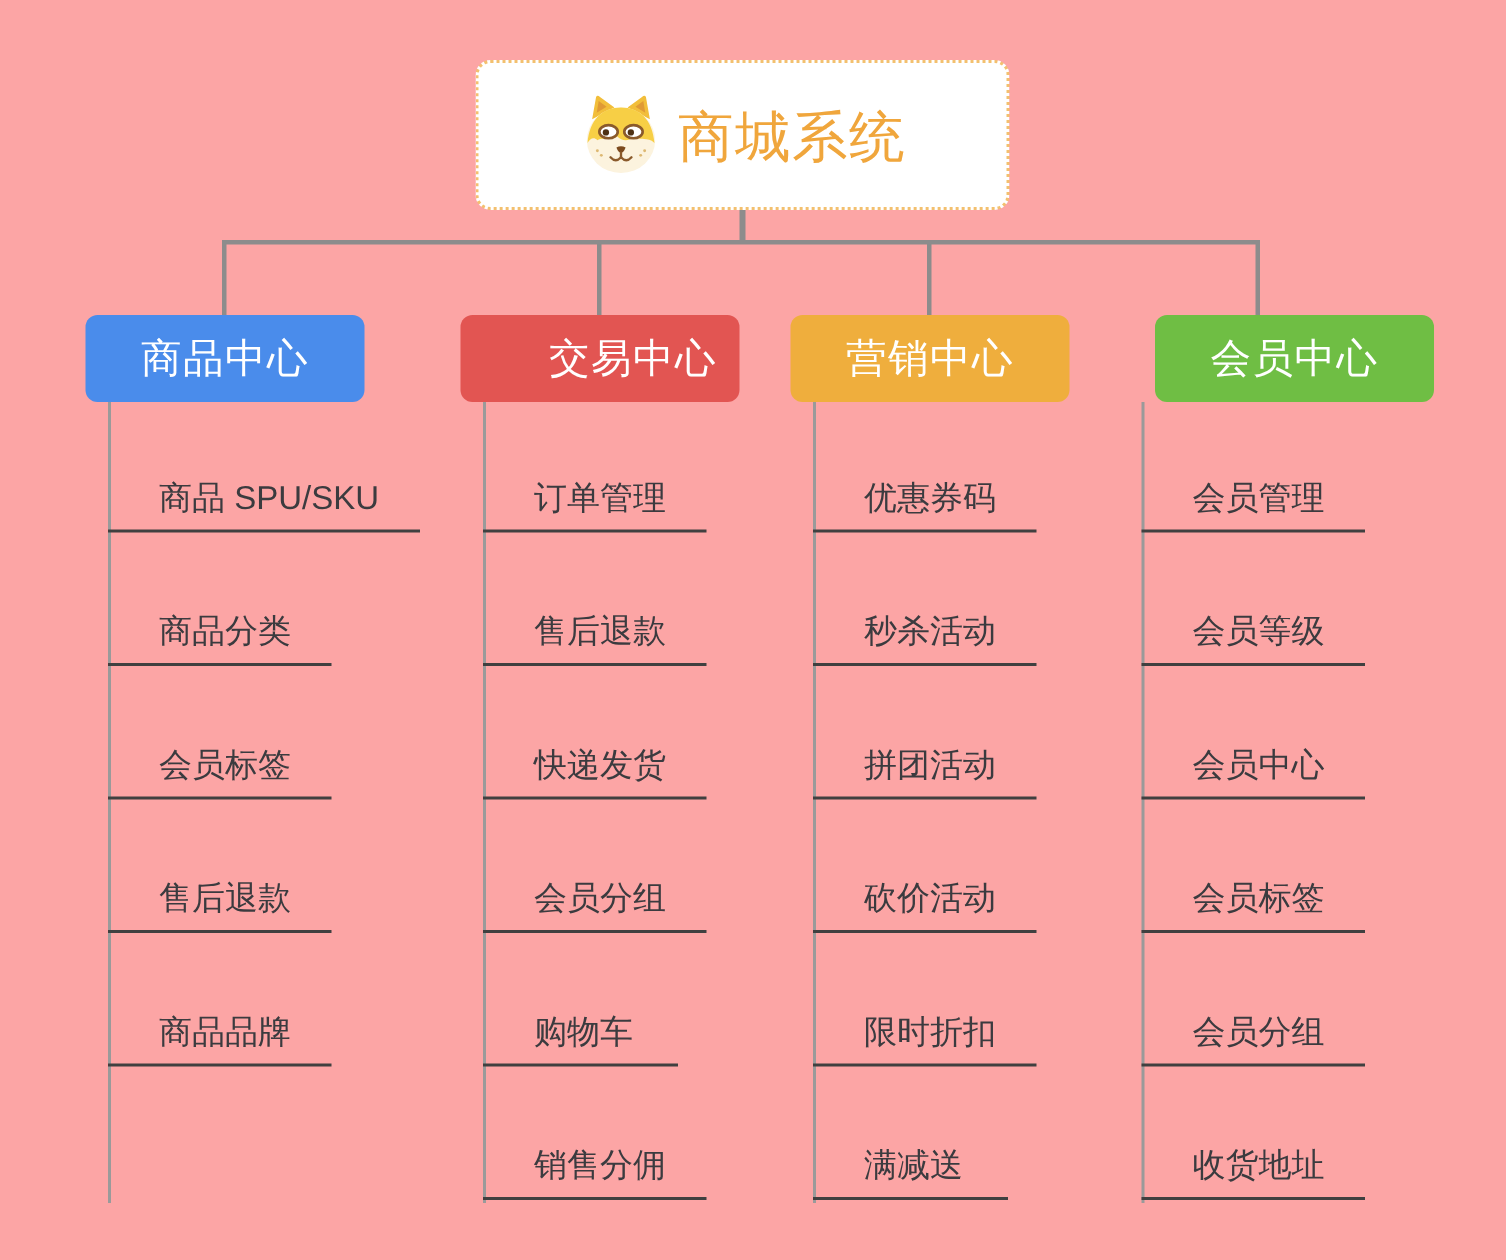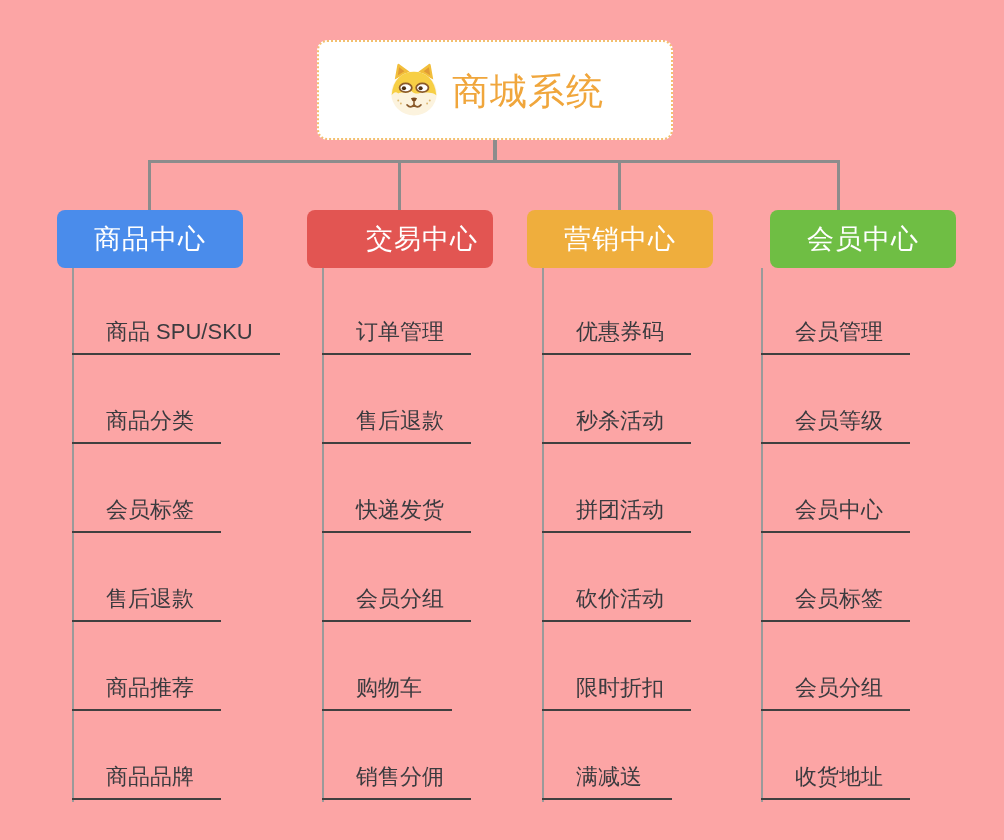--- a/index.html
+++ b/index.html
@@ -126,21 +126,20 @@
   </div>
 
   <div class="branch branch-0">
     <div class="branch-header" style="background-color: rgb(74, 140, 235);">商品中心</div>
     <div class="trunk"></div>
     <div class="items">
       <div class="child-item">商品 SPU/SKU</div>
       <div class="child-item">商品分类</div>
       <div class="child-item">会员标签</div>
       <div class="child-item">售后退款</div>
-      <div class="child-item">商品推荐</div>
       <div class="child-item">商品品牌</div>
     </div>
   </div>
 
   <div class="branch branch-1">
     <div class="branch-header" style="background-color: rgb(226, 85, 82); padding-left: 44px;">交易中心</div>
     <div class="trunk"></div>
     <div class="items">
       <div class="child-item">订单管理</div>
       <div class="child-item">售后退款</div>

